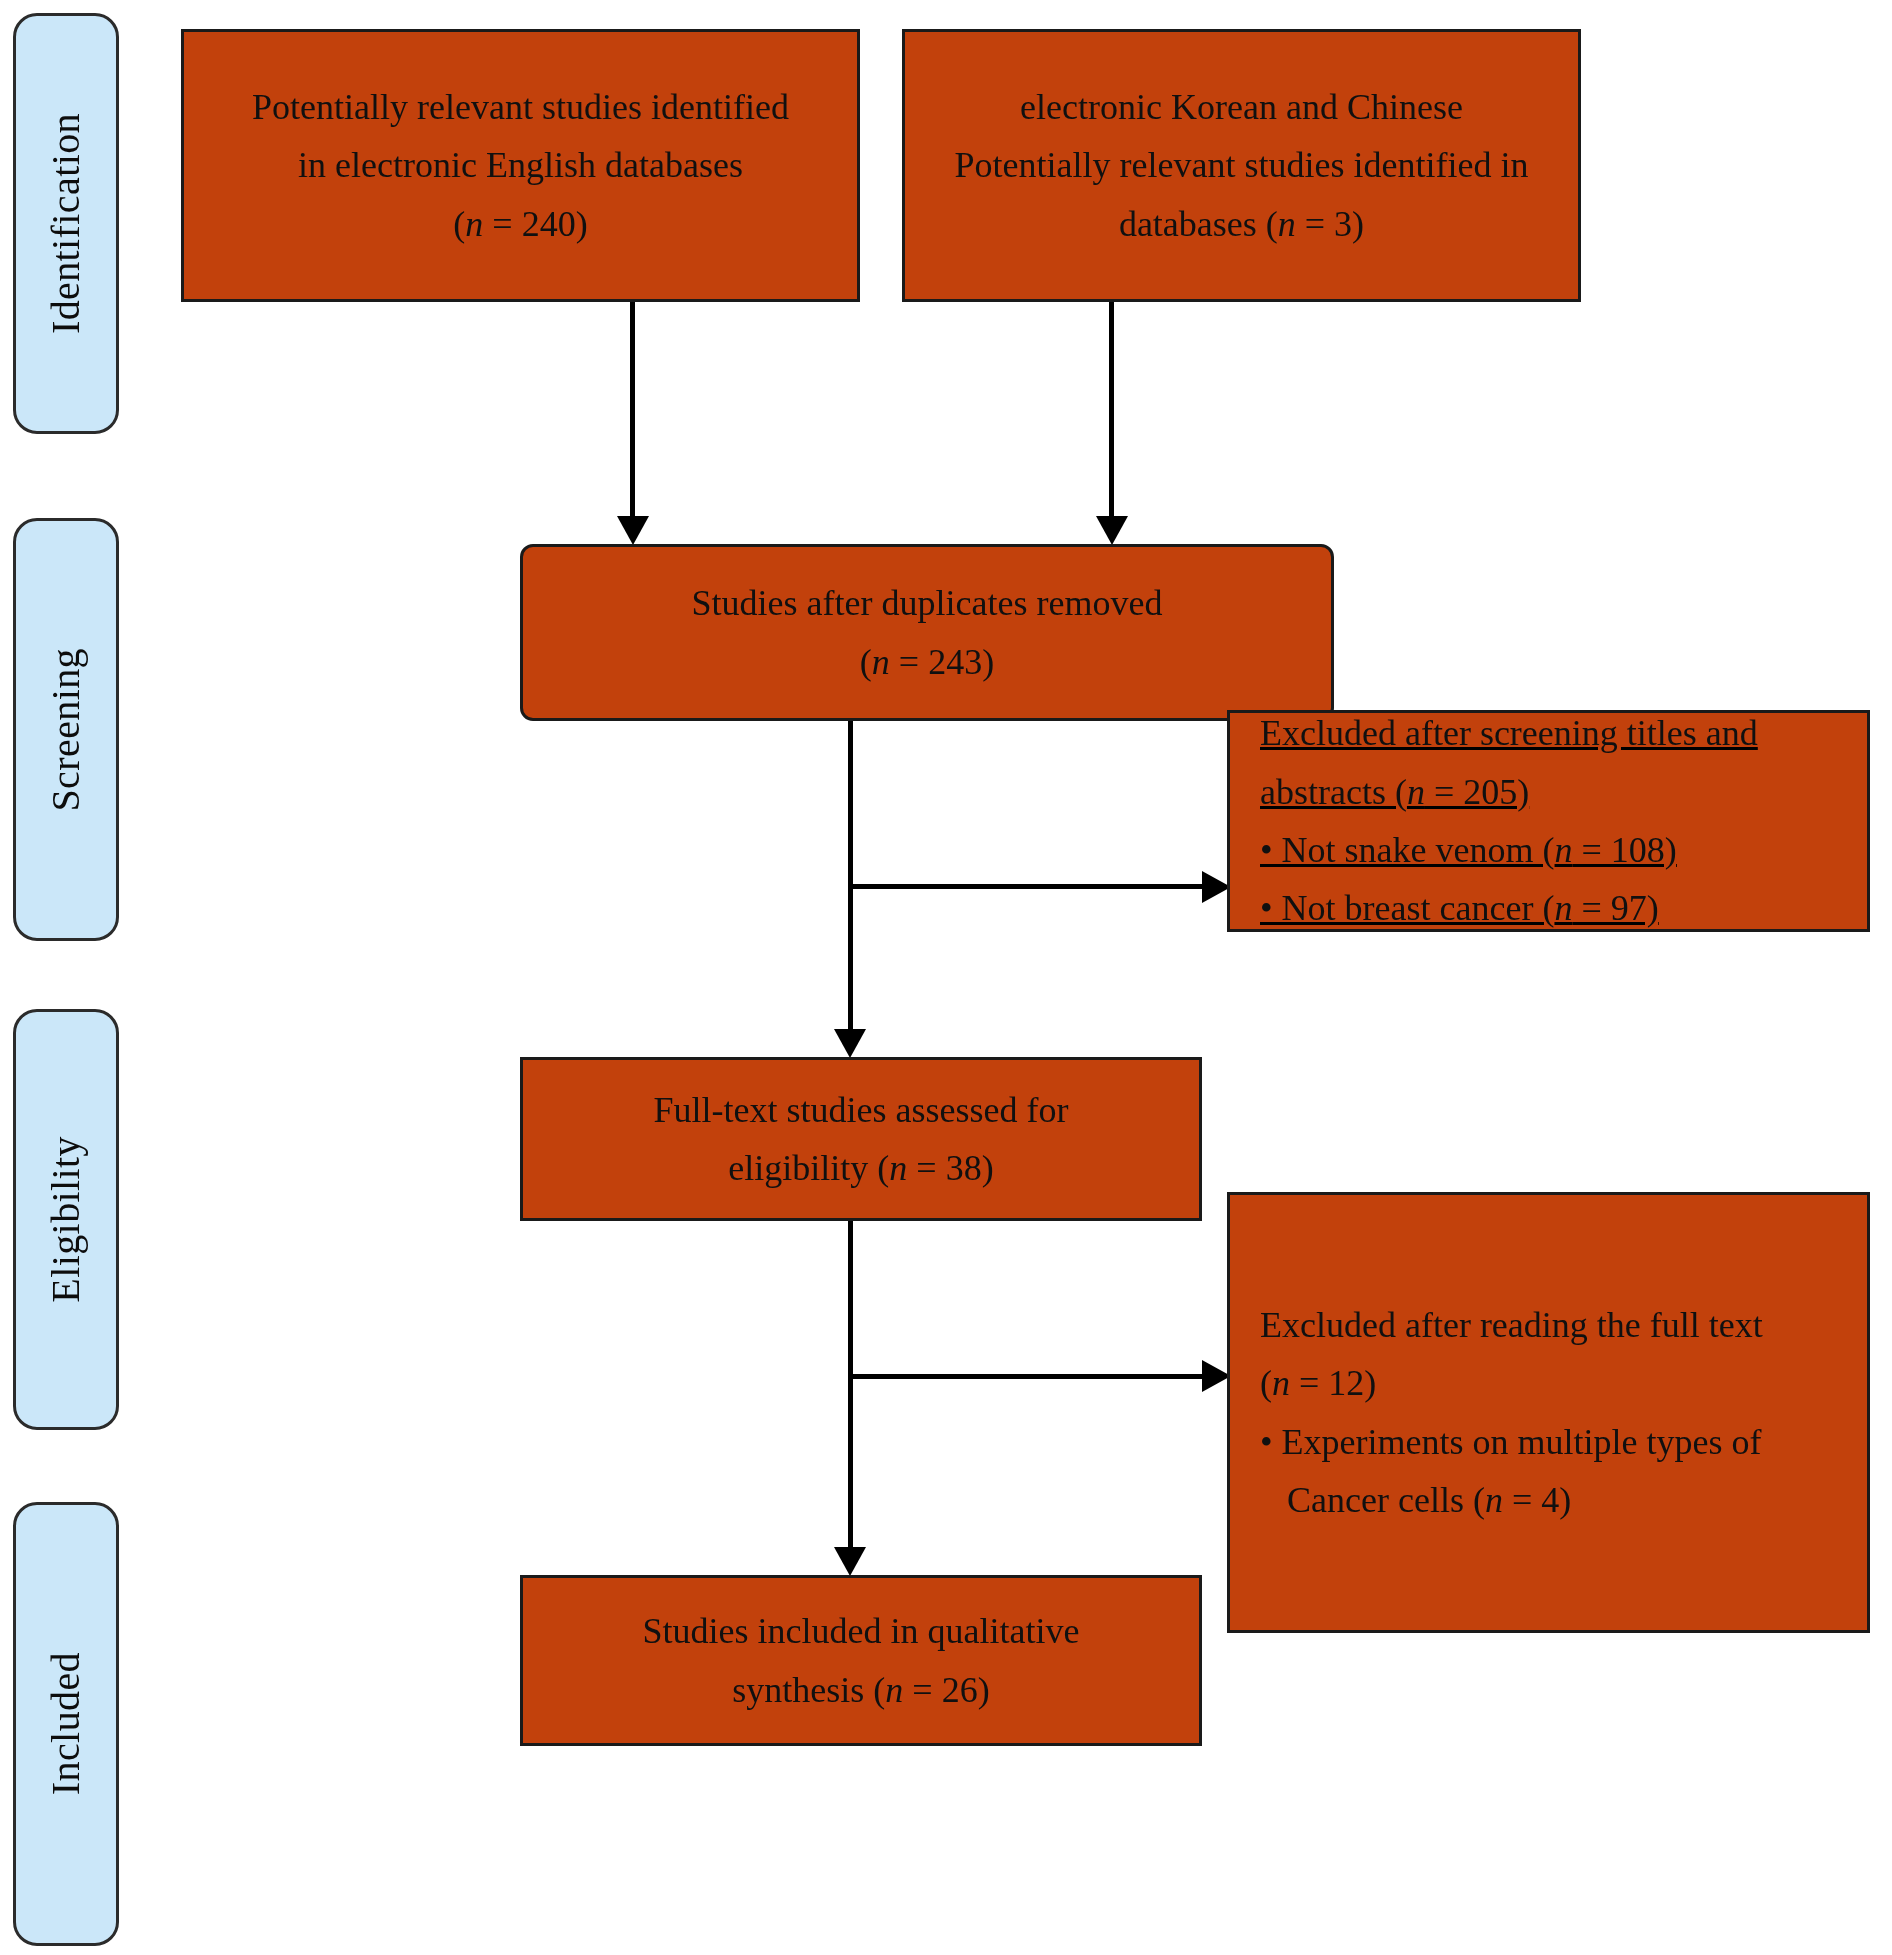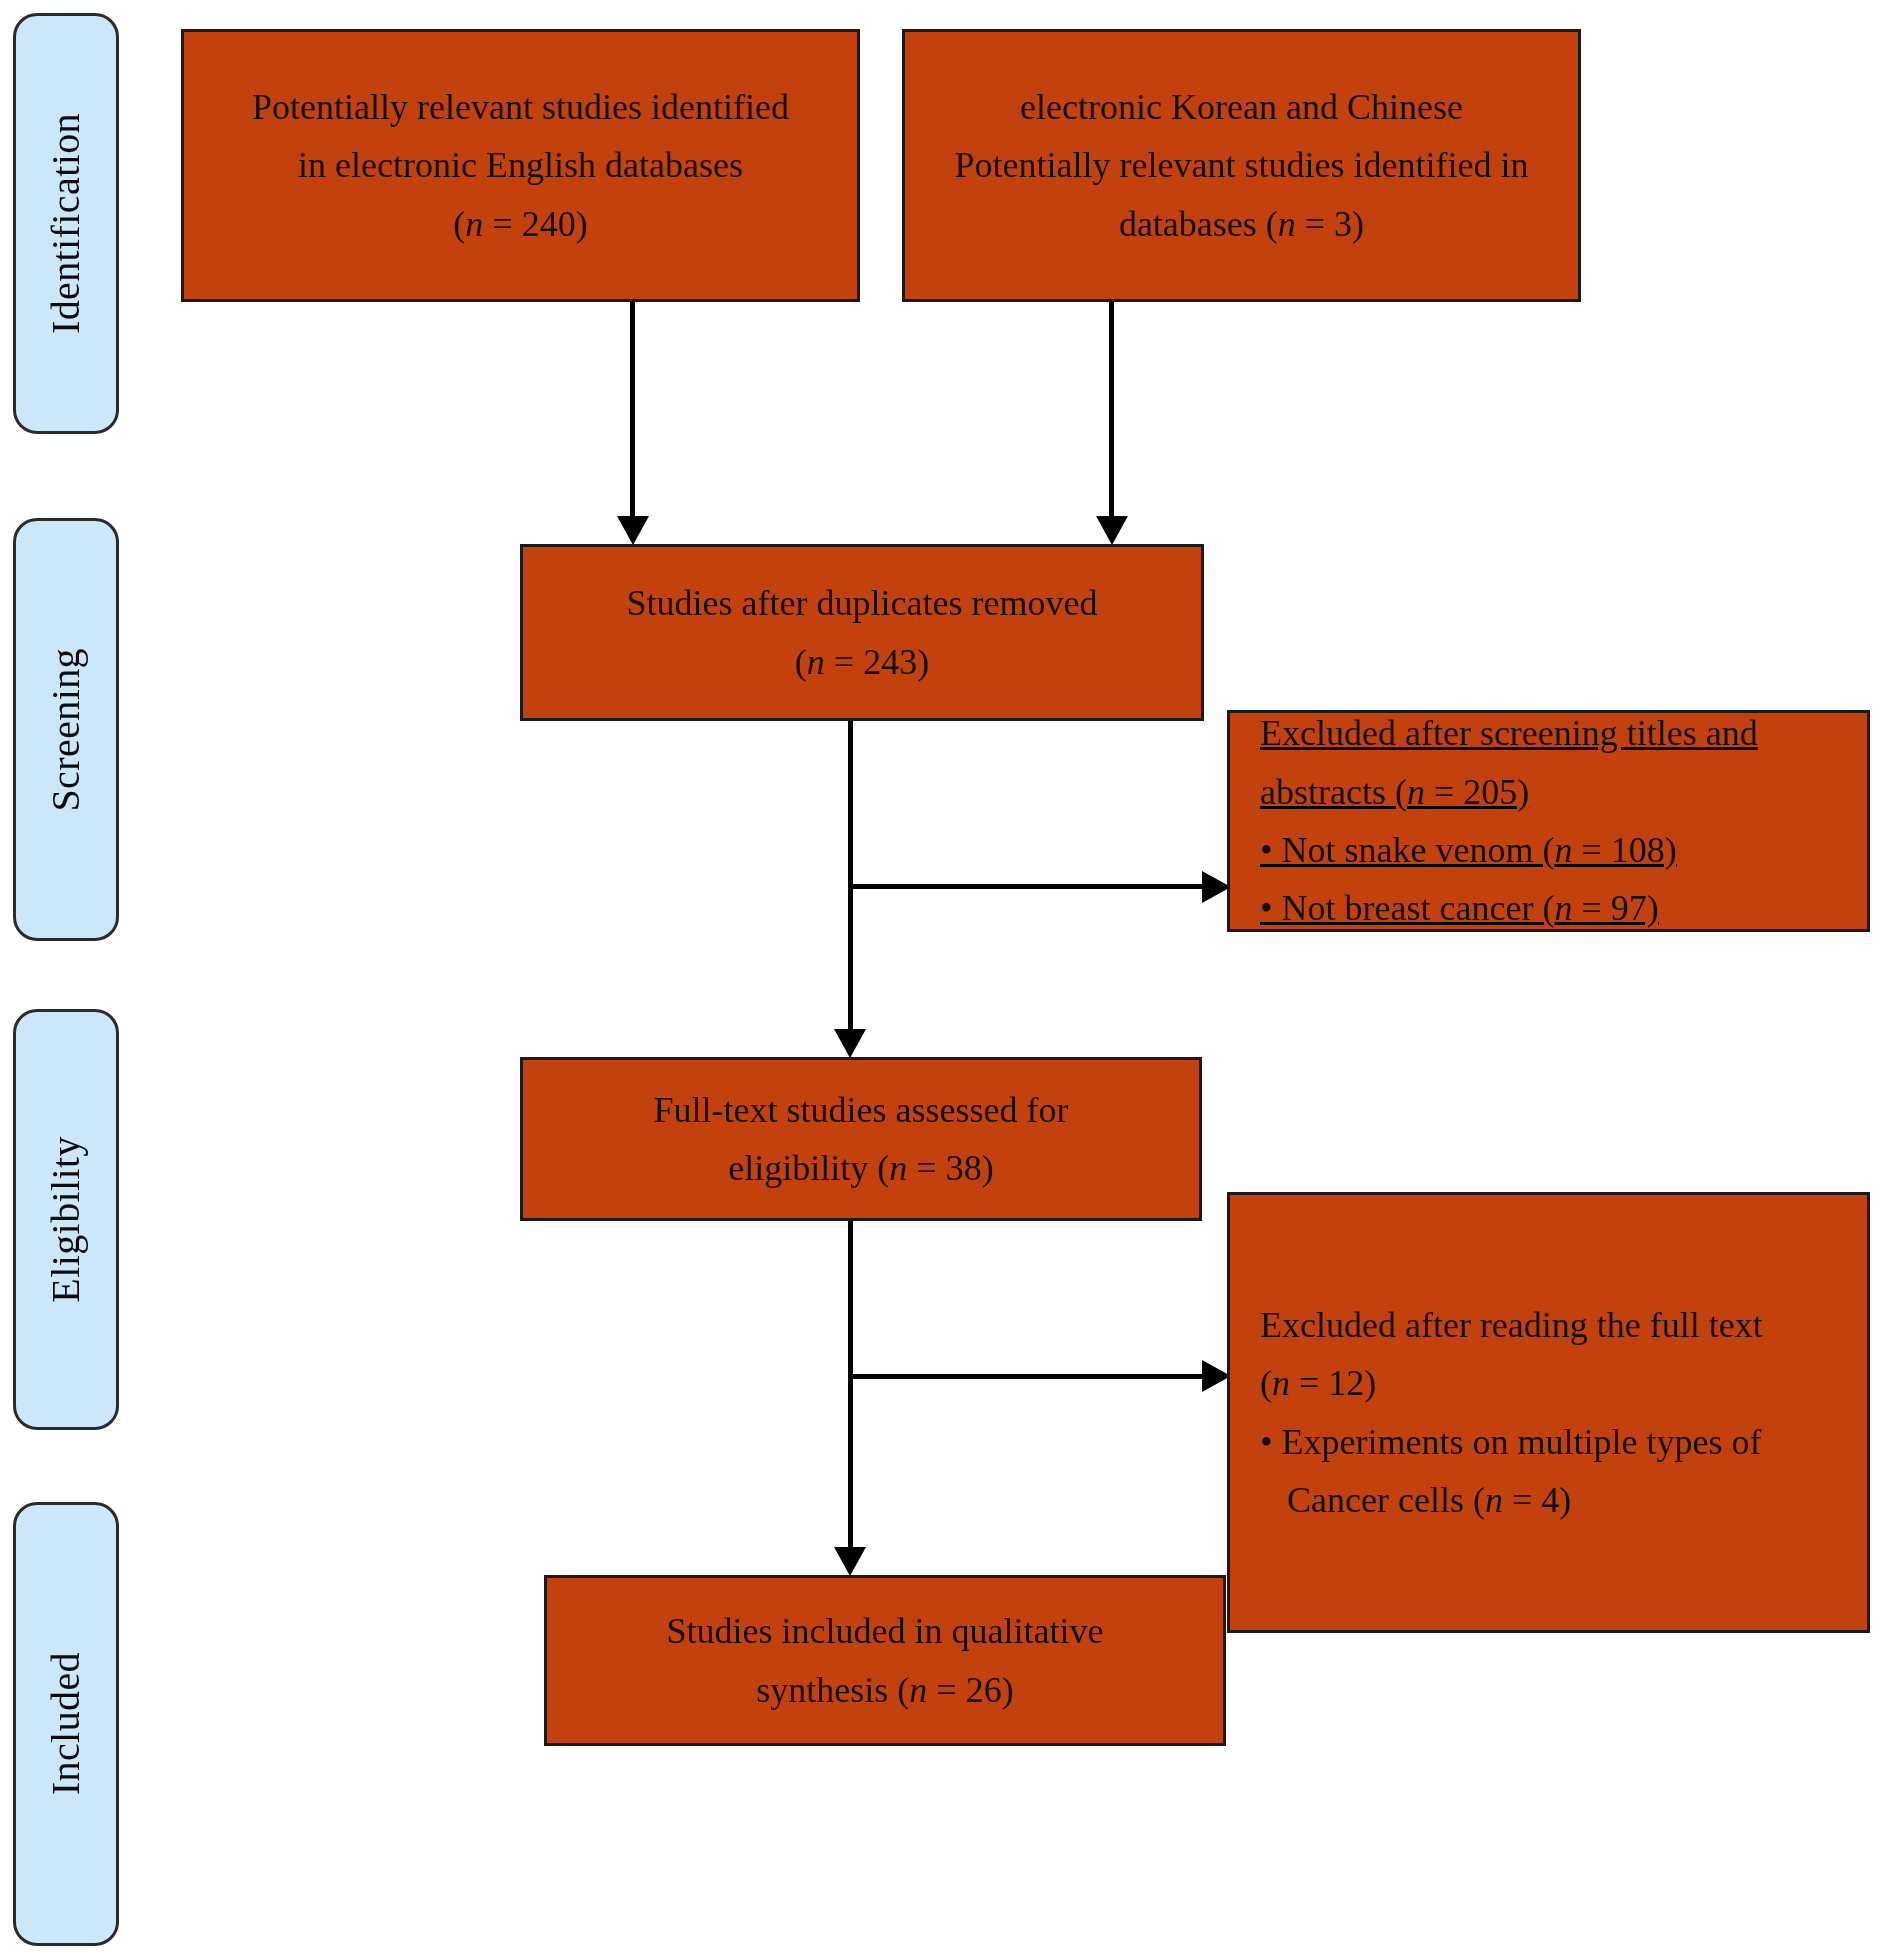--- a/index.html
+++ b/index.html
@@ -145,21 +145,21 @@
     <div class="line">in electronic English databases</div>
     <div class="line"><span>(</span><span class="ital">n</span><span> = 240)</span></div>
   </div>
 
   <div class="flow-box center-box" style="left:902px; top:29px; width:679px; height:273px;">
     <div class="line">electronic Korean and Chinese</div>
     <div class="line">Potentially relevant studies identified in</div>
     <div class="line"><span>databases (</span><span class="ital">n</span><span> = 3)</span></div>
   </div>
 
-  <div class="flow-box center-box" style="left:520px; top:544px; width:684px; height:177px;">
+  <div class="flow-box center-box" style="left:520px; top:544px; width:814px; height:177px;border-radius:13px;">
     <div class="line">Studies after duplicates removed</div>
     <div class="line"><span>(</span><span class="ital">n</span><span> = 243)</span></div>
   </div>
 
   <div class="flow-box exclusion-box" style="left:1227px; top:710px; width:643px; height:222px;text-decoration:underline;">
     <div class="line">Excluded after screening titles and</div>
     <div class="line"><span>abstracts (</span><span class="ital">n</span><span> = 205)</span></div>
     <div class="line"><span>• Not snake venom (</span><span class="ital">n</span><span> = 108)</span></div>
     <div class="line"><span>• Not breast cancer (</span><span class="ital">n</span><span> = 97)</span></div>
   </div>
@@ -169,19 +169,19 @@
     <div class="line"><span>eligibility (</span><span class="ital">n</span><span> = 38)</span></div>
   </div>
 
   <div class="flow-box exclusion-box" style="left:1227px; top:1192px; width:643px; height:441px;">
     <div class="line">Excluded after reading the full text</div>
     <div class="line"><span>(</span><span class="ital">n</span><span> = 12)</span></div>
     <div class="line">• Experiments on multiple types of</div>
     <div class="line indent"><span>Cancer cells (</span><span class="ital">n</span><span> = 4)</span></div>
   </div>
 
-  <div class="flow-box center-box" style="left:520px; top:1575px; width:682px; height:171px;margin-left:24px;">
+  <div class="flow-box center-box" style="left:520px; top:1575px; width:682px; height:171px;">
     <div class="line">Studies included in qualitative</div>
     <div class="line"><span>synthesis (</span><span class="ital">n</span><span> = 26)</span></div>
   </div>
 
 </div>
 
 
 </body></html>

